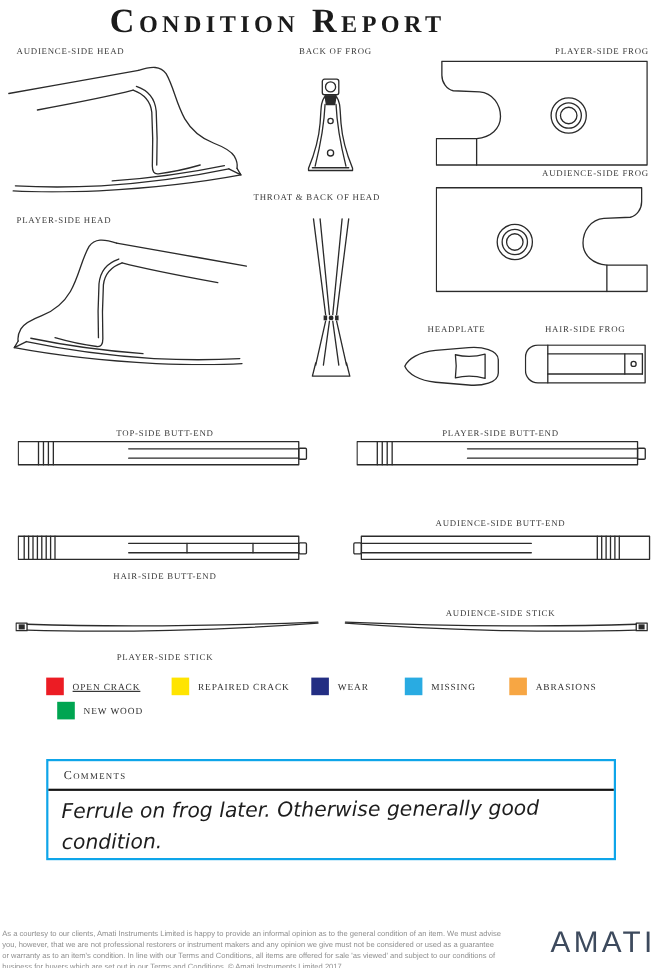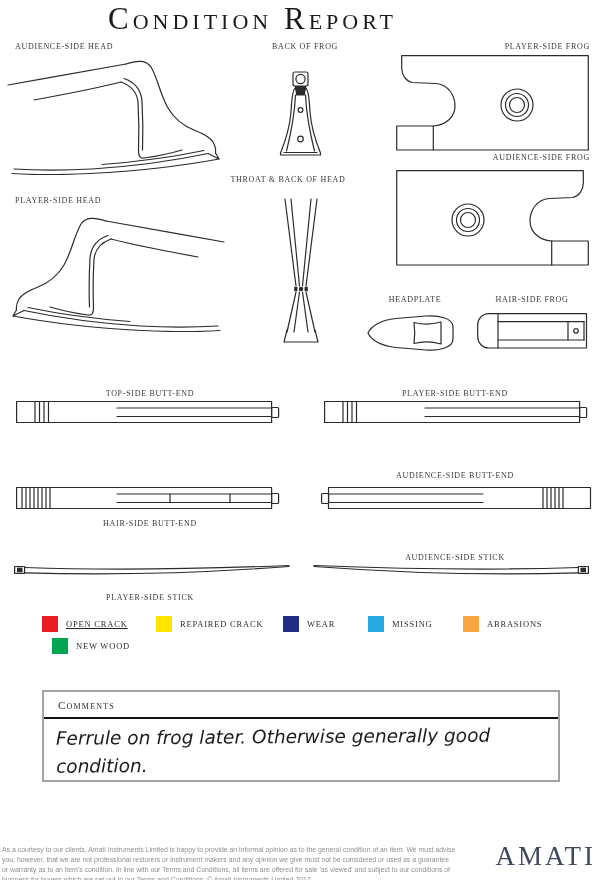--- a/index.html
+++ b/index.html
@@ -1,39 +1,39 @@
 <!DOCTYPE html>
 <html><head>
 <meta charset="utf-8">
 <style>
   html,body{margin:0;padding:0;background:#fff;}
   .page{position:relative;width:600px;height:880px;background:#ffffff;overflow:hidden;
         font-family:"Liberation Serif",serif;color:#222;}
   .title{position:absolute;top:1px;left:0;width:505px;text-align:center;
-         font-variant:small-caps;font-size:31px;letter-spacing:4px;color:#1b1b1b;font-weight:400;}
+         font-variant:small-caps;font-size:31px;letter-spacing:4px;color:#1b1b1b;font-weight:700;}
   .lbl{position:absolute;font-size:8px;letter-spacing:0.7px;color:#3a3a3a;
        font-family:"Liberation Serif",serif;white-space:nowrap;}
   .lbl.c{text-align:center;}
   .lbl.r{text-align:right;}
   .fig{position:absolute;}
   .fig svg{display:block;}
   .draw{stroke:#2b2b2b;stroke-width:1.2;fill:none;stroke-linecap:round;stroke-linejoin:round;}
   .legend-item{position:absolute;height:16px;display:flex;align-items:center;}
   .swatch{width:16px;height:16px;display:inline-block;}
   .legend-label{font-size:8.5px;letter-spacing:0.8px;color:#2f2f2f;margin-left:8px;white-space:nowrap;}
   .comments-box{position:absolute;left:42px;top:690px;width:514px;height:88px;
-        border:2px solid #a3a3a3;background:#fff;}
+        border:2px solid #0ea5e9;background:#fff;}
   .comments-head{height:25px;border-bottom:2px solid #141414;display:flex;align-items:center;
         padding-left:14px;font-variant:small-caps;font-size:11px;letter-spacing:1.2px;color:#2c2c2c;}
   .comments-body{padding:4px 10px 0 12px;font-family:"DejaVu Sans",sans-serif;font-style:italic;
         font-size:18.5px;line-height:28px;color:#1d1d1d;transform:rotate(-0.4deg);}
   .footer-text{position:absolute;left:2px;top:845px;width:455px;
         font-family:"Liberation Sans",sans-serif;font-size:6.9px;line-height:1.45;color:#8f8f8f;}
   .brand{position:absolute;right:4px;top:841px;width:120px;text-align:right;
-        font-family:Liberation Serif, serif;font-weight:300;font-size:27px;
+        font-family:Liberation Sans, sans-serif;font-weight:300;font-size:27px;
         letter-spacing:3px;color:#3d4a5d;}
 </style>
 </head>
 <body>
 
 <div class="page">
 
   <div class="title">Condition Report</div>
 
   <div class="lbl" style="left:15px;top:42px;">AUDIENCE-SIDE HEAD</div>

